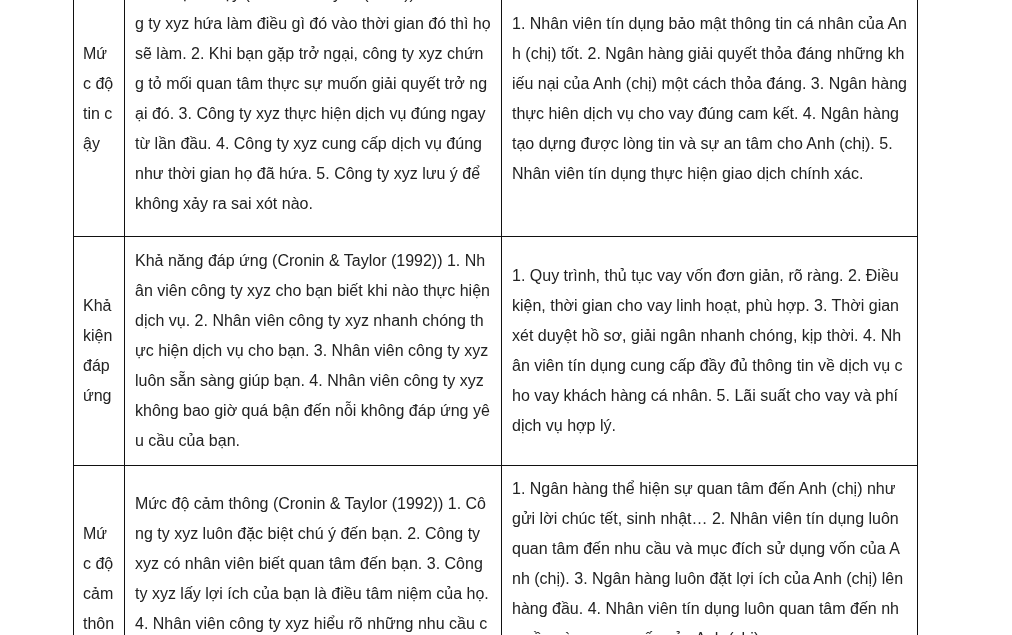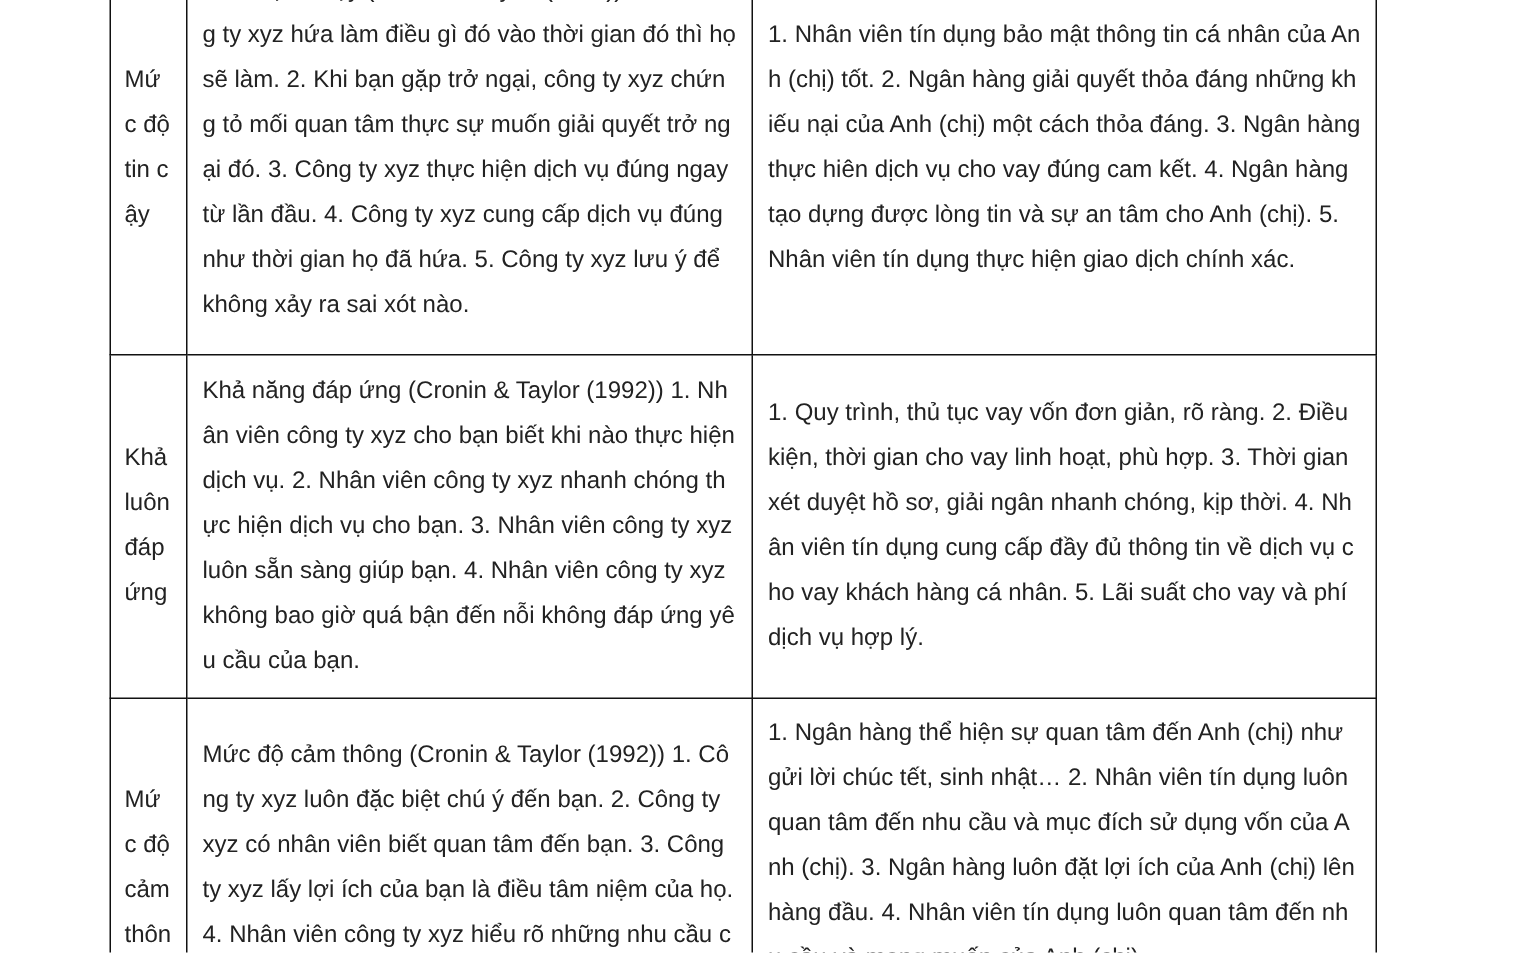--- a/index.html
+++ b/index.html
@@ -31,21 +31,21 @@
           </td>
       <td class="c2">
             <span class="cell-text">Mức độ tin cậy (Cronin &amp; Taylor (1992)) 1. Khi công ty xyz hứa làm điều gì đó vào thời gian đó thì họ sẽ làm. 2. Khi bạn gặp trở ngại, công ty xyz chứng tỏ mối quan tâm thực sự muốn giải quyết trở ngại đó. 3. Công ty xyz thực hiện dịch vụ đúng ngay từ lần đầu. 4. Công ty xyz cung cấp dịch vụ đúng như thời gian họ đã hứa. 5. Công ty xyz lưu ý để không xảy ra sai xót nào.</span>
           </td>
       <td class="c3">
             <span class="cell-text">1. Nhân viên tín dụng bảo mật thông tin cá nhân của Anh (chị) tốt. 2. Ngân hàng giải quyết thỏa đáng những khiếu nại của Anh (chị) một cách thỏa đáng. 3. Ngân hàng thực hiên dịch vụ cho vay đúng cam kết. 4. Ngân hàng tạo dựng được lòng tin và sự an tâm cho Anh (chị). 5. Nhân viên tín dụng thực hiện giao dịch chính xác.</span>
           </td>
     </tr>
     <tr class="r2">
       <td class="c1">
-            <span class="cell-text">Khả luôn đáp ứng</span>
+            <span class="cell-text">Khả kiện đáp ứng</span>
           </td>
       <td class="c2">
             <span class="cell-text">Khả năng đáp ứng (Cronin &amp; Taylor (1992)) 1. Nhân viên công ty xyz cho bạn biết khi nào thực hiện dịch vụ. 2. Nhân viên công ty xyz nhanh chóng thực hiện dịch vụ cho bạn. 3. Nhân viên công ty xyz luôn sẵn sàng giúp bạn. 4. Nhân viên công ty xyz không bao giờ quá bận đến nỗi không đáp ứng yêu cầu của bạn.</span>
           </td>
       <td class="c3">
             <span class="cell-text">1. Quy trình, thủ tục vay vốn đơn giản, rõ ràng. 2. Điều kiện, thời gian cho vay linh hoạt, phù hợp. 3. Thời gian xét duyệt hồ sơ, giải ngân nhanh chóng, kịp thời. 4. Nhân viên tín dụng cung cấp đầy đủ thông tin về dịch vụ cho vay khách hàng cá nhân. 5. Lãi suất cho vay và phí dịch vụ hợp lý.</span>
           </td>
     </tr>
     <tr class="r3">
       <td class="c1">

